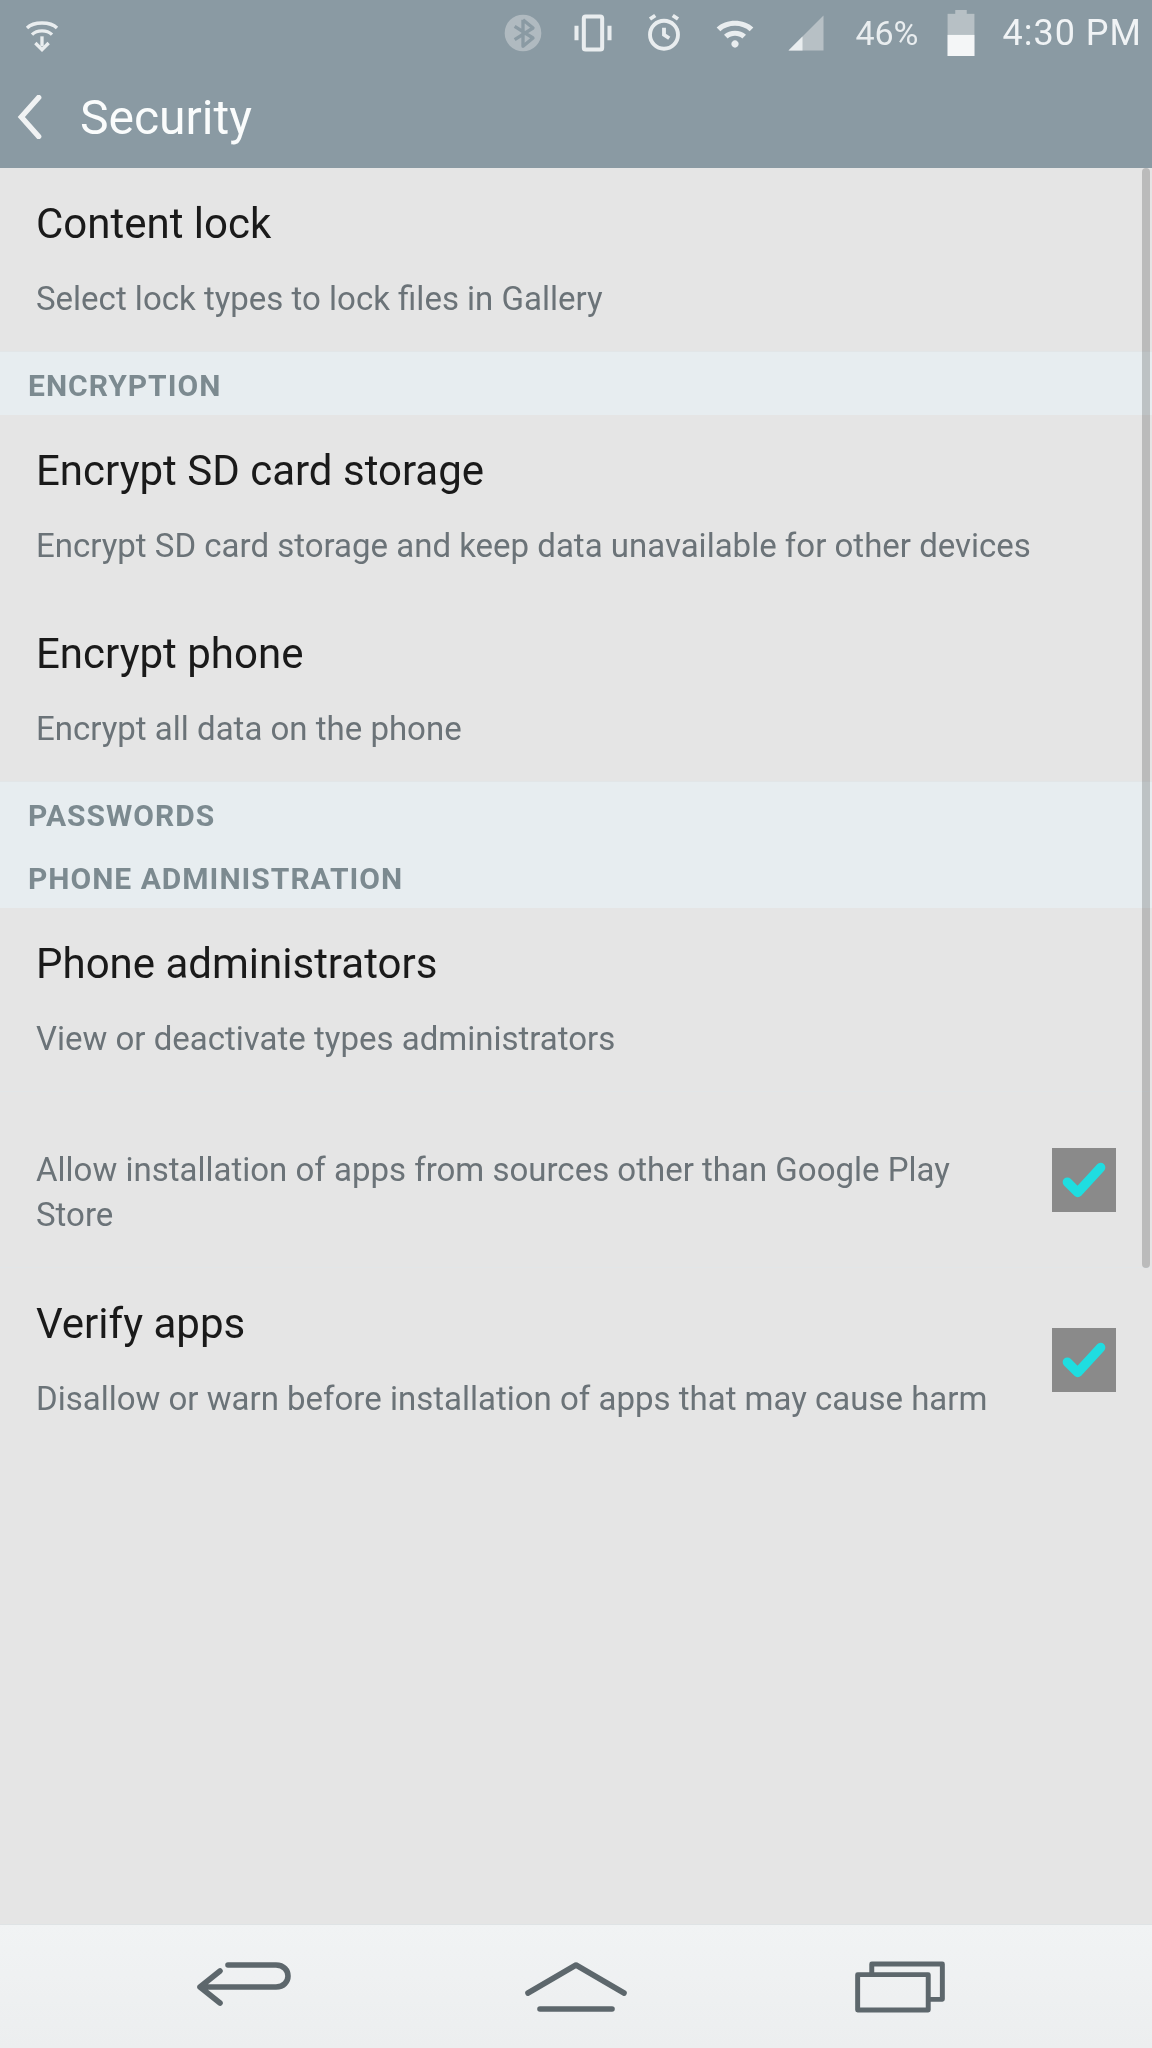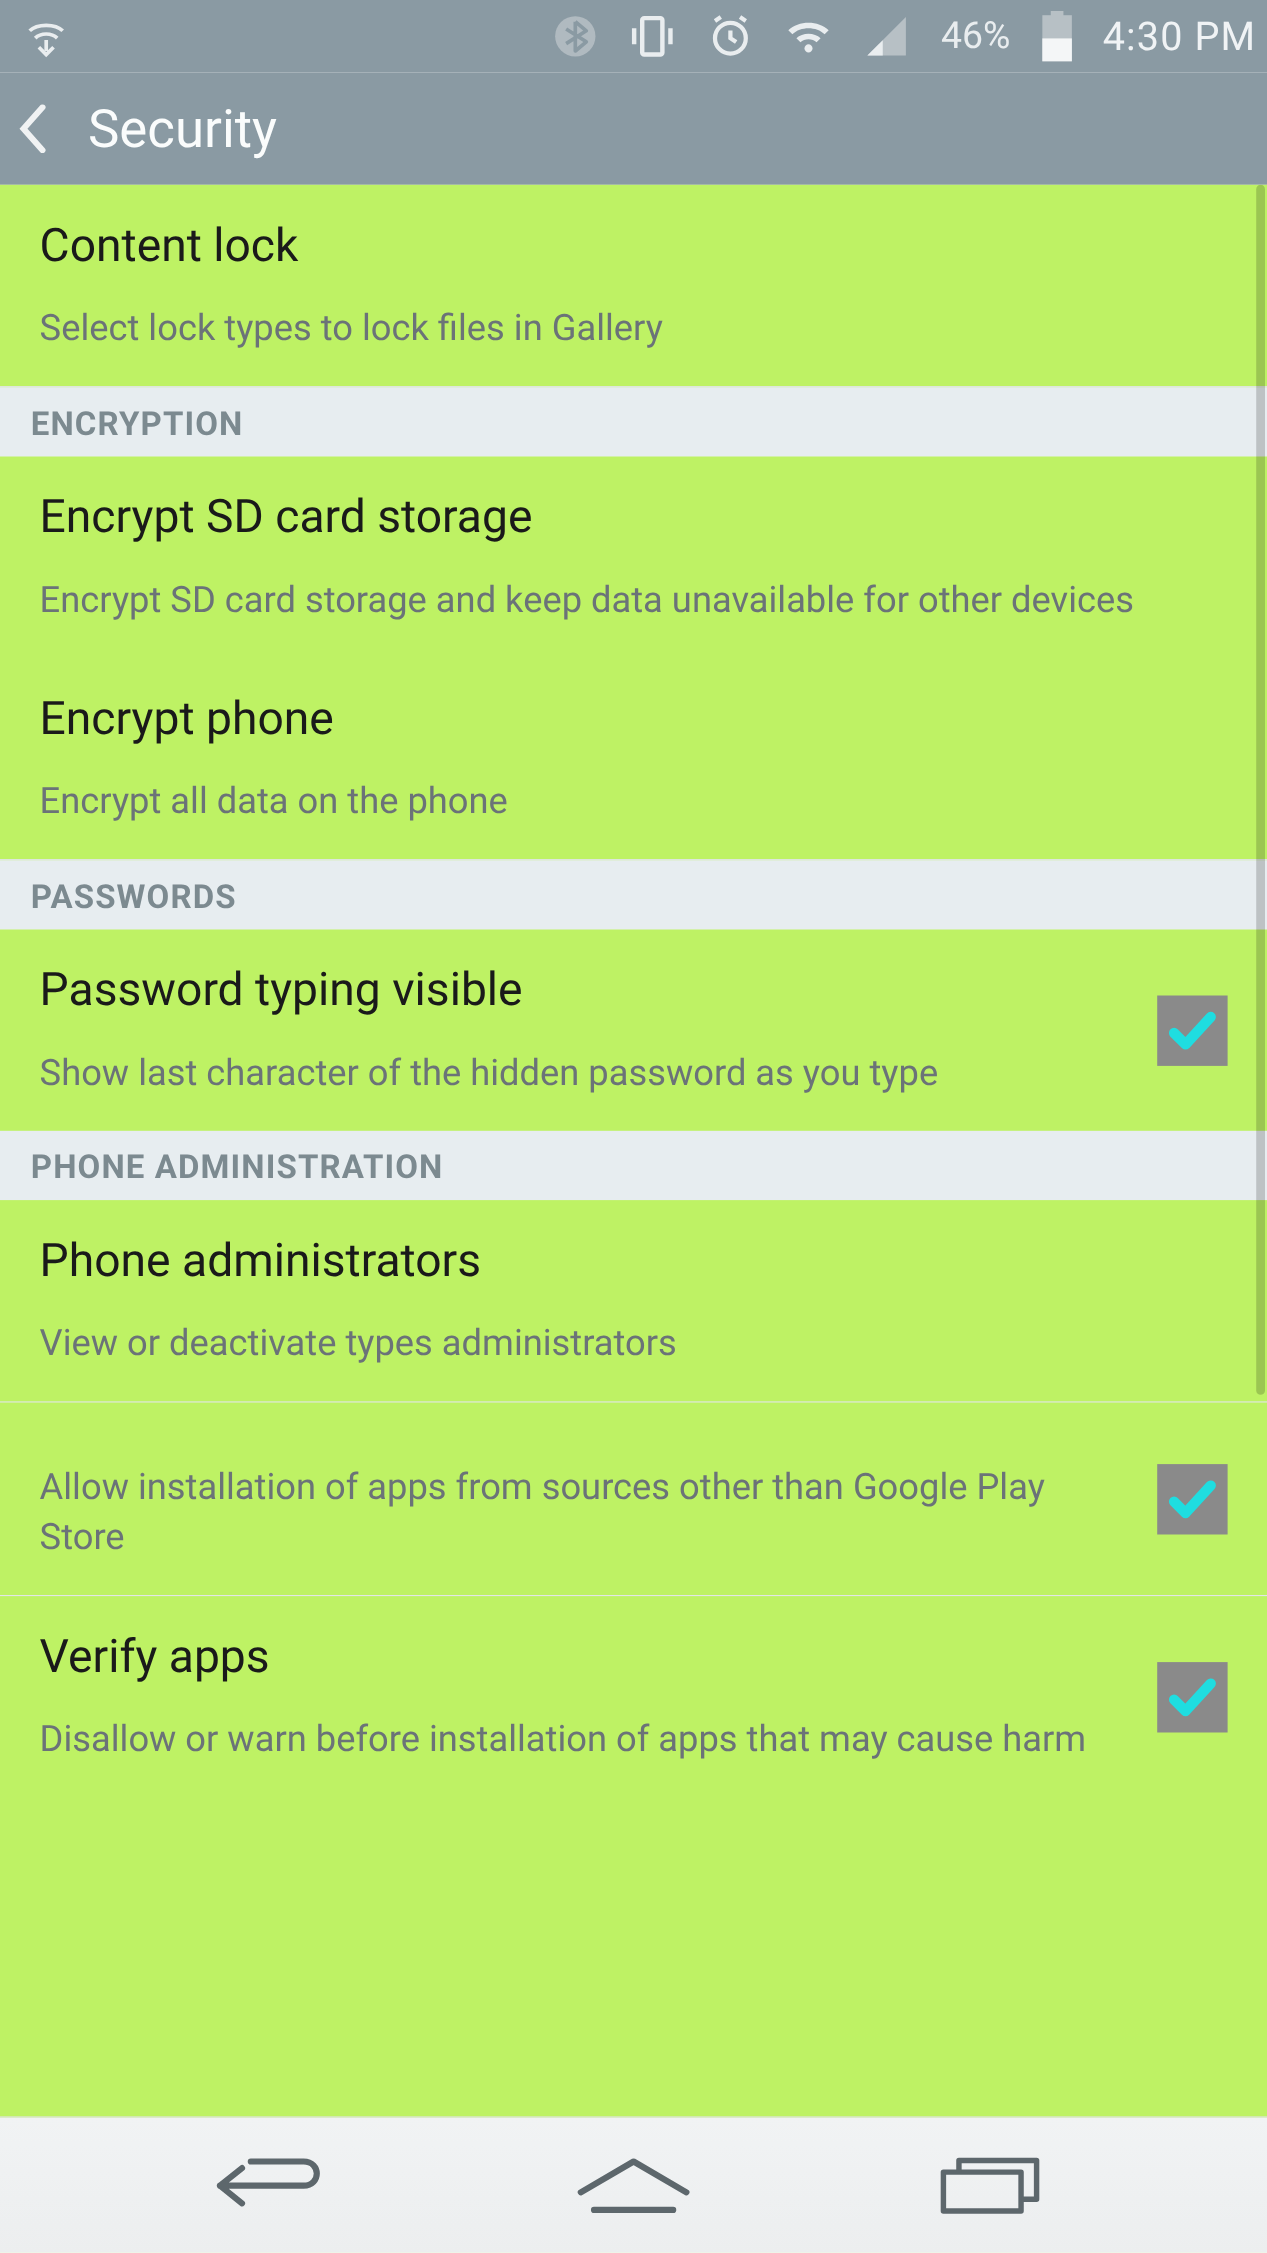--- a/index.html
+++ b/index.html
@@ -33,21 +33,21 @@
       padding: 0 10px;
       color: #fff;
       gap: 30px;
     }
     .header .back { width: 40px; display:flex; align-items:center; justify-content:center;}
     .header .title { font-size: 48px; font-weight: 400; color: #fafcfc; }
     .content {
       height: 1876px;
       overflow: hidden;
       position: relative;
-      background:#bef264;
+      background:#e5e5e5;
     }
     .scroll-ind {
       position: absolute;
       right: 2px;
       top: 0;
       width: 8px;
       height: 1100px;
       background: rgba(0,0,0,0.18);
       border-radius: 4px;
     }
@@ -184,64 +184,53 @@
 
   <div class="item">
     <div class="texts">
       <div class="title-t">Encrypt phone</div>
       <div class="desc-t">Encrypt all data on the phone</div>
     </div>
   </div>
 
   <div class="section-h">PASSWORDS</div>
 
-  <div class="item noborder">
-    <div class="texts">
-      <div class="title-t">Password typing visible</div>
-      <div class="desc-t">Show last character of the hidden password as you type</div>
+
+  <div class="section-h">PHONE ADMINISTRATION</div>
+
+  <div class="item">
+    <div class="texts">
+      <div class="title-t">Phone administrators</div>
+      <div class="desc-t">View or deactivate types administrators</div>
+    </div>
+  </div>
+
+  <div class="item">
+    <div class="texts">
+      <div class="desc-t">Allow installation of apps from sources other than Google Play Store</div>
     </div>
     <div class="checkbox">
       <svg width="50" height="50" viewBox="0 0 24 24" fill="none" stroke="#1fdde0" stroke-width="4.5" stroke-linecap="round" stroke-linejoin="round">
           <path d="M4 13 L9 18 L20 6"></path>
         </svg>
     </div>
   </div>
 
-  <div class="section-h">PHONE ADMINISTRATION</div>
-
-  <div class="item">
-    <div class="texts">
-      <div class="title-t">Phone administrators</div>
-      <div class="desc-t">View or deactivate types administrators</div>
-    </div>
-  </div>
-
-  <div class="item">
-    <div class="texts">
-      <div class="desc-t">Allow installation of apps from sources other than Google Play Store</div>
+  <div class="item noborder">
+    <div class="texts">
+      <div class="title-t">Verify apps</div>
+      <div class="desc-t">Disallow or warn before installation of apps that may cause harm</div>
     </div>
     <div class="checkbox">
       <svg width="50" height="50" viewBox="0 0 24 24" fill="none" stroke="#1fdde0" stroke-width="4.5" stroke-linecap="round" stroke-linejoin="round">
           <path d="M4 13 L9 18 L20 6"></path>
         </svg>
     </div>
   </div>
 
-  <div class="item noborder">
-    <div class="texts">
-      <div class="title-t">Verify apps</div>
-      <div class="desc-t">Disallow or warn before installation of apps that may cause harm</div>
-    </div>
-    <div class="checkbox">
-      <svg width="50" height="50" viewBox="0 0 24 24" fill="none" stroke="#1fdde0" stroke-width="4.5" stroke-linecap="round" stroke-linejoin="round">
-          <path d="M4 13 L9 18 L20 6"></path>
-        </svg>
-    </div>
-  </div>
-
 </div>
 
 <div class="navbar">
   <div class="nav-btn">
     <svg width="120" height="60" viewBox="0 0 60 30" fill="none" stroke="#5d676c" stroke-width="2.8" stroke-linecap="round" stroke-linejoin="round">
       <path d="M14 7 L4 15 L14 23 M 4 15 L 42 15 C 50 15 50 4 42 4 L 18 4"></path>
     </svg>
   </div>
   <div class="nav-btn">
     <svg width="120" height="60" viewBox="0 0 60 30" fill="none" stroke="#5d676c" stroke-width="2.8" stroke-linecap="round" stroke-linejoin="round">

